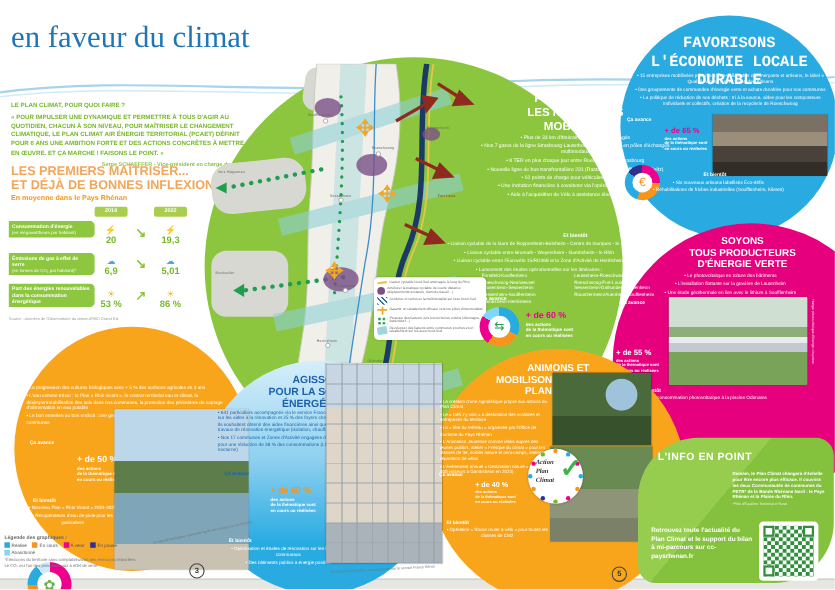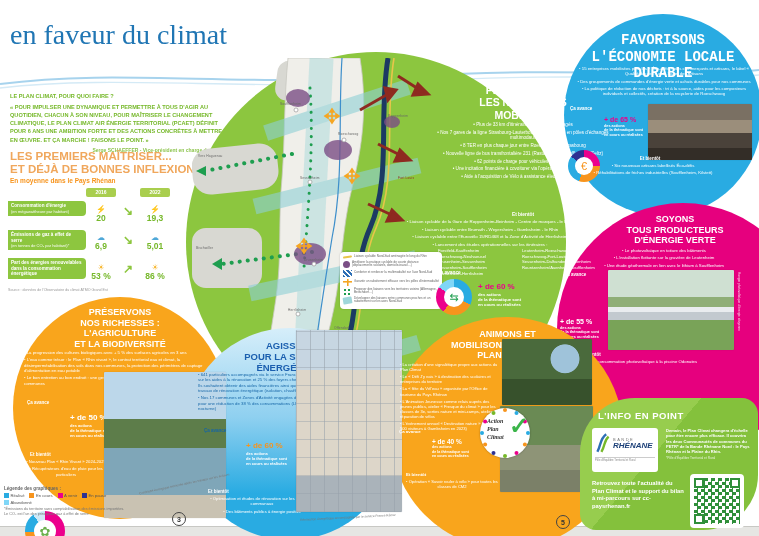--- a/index.html
+++ b/index.html
@@ -421,24 +421,20 @@
 en cours ou réalisées</span>
   </div>
   <div class="abs photo ph-solar" style="left:608px;top:270px;width:126px;height:80px;z-index:3;"></div>
   <div class="abs rot-vert" style="left:737px;top:272px;height:110px;color:rgba(255,255,255,.9);z-index:3;">Hangar photovoltaïque d'énergie citoyenne</div>
   <div class="abs lbl w" style="left:580px;top:352px;font-size:4.5px;z-index:3;">Et bientôt</div>
   <ul class="abs bl" style="left:586px;top:359px;width:170px;font-size:4.3px;z-index:3;">
     <li>Autoconsommation photovoltaïque à la piscine Odonates</li>
   </ul>
 
   <div class="abs circle" style="left:13px;top:297px;width:214px;height:222px;background:#F9A51C;z-index:2;"></div>
-  <div class="abs theme-title" style="left:38px;top:307px;width:164px;font-size:9px;z-index:3;">PRÉSERVONS
-NOS RICHESSES :
-L'AGRICULTURE
-ET LA BIODIVERSITÉ</div>
   <ul class="abs bl" style="left:24px;top:350px;width:188px;font-size:4.3px;z-index:3;">
     <li>La progression des cultures biologiques avec + 5 % des surfaces agricoles en 3 ans</li>
     <li>L'eau comme trésor : le Plan « Rhin vivant », le contrat territorial eau et climat, la désimperméabilisation des sols dans nos communes, la protection des périmètres de captage d'alimentation en eau potable</li>
     <li>Le bon entretien au bon endroit : une gestion douce et différenciée des espaces verts dans nos communes</li>
   </ul>
   <div class="abs lbl w" style="left:27px;top:400px;font-size:4.5px;z-index:3;">Ça avance</div>
   <div class="abs donut dt-bio" style="left:25px;top:409px;width:40px;height:40px;z-index:3;">
     <span class="donut-icon" style="font-size:13px;color:#6AB04C;">✿</span>
   </div>
   <div class="abs" style="left:70px;top:414px;width:66px;z-index:3;">
@@ -524,33 +520,20 @@
     <div class="btxt">
       <span style="display:block;">Action</span>
       <span style="display:block;">Plan</span>
       <span style="display:block;">Climat</span>
     </div>
     <span class="check">✓</span>
   </div>
 
   <div id="leaf" class="abs">
     <h3 class="abs" style="left:18px;top:12px;">L'INFO EN POINT</h3>
-    <div id="logo-box" class="abs" style="left:12px;top:30px;">
-      <div style="display:flex;align-items:center;">
-        <svg width="16" height="26" viewBox="0 0 20 26">
-          <path d="M3,24 C8,14 6,8 14,2" stroke="#2E6FB5" stroke-width="3" fill="none"></path>
-          <path d="M8,24 C13,16 11,10 17,5" stroke="#76B82A" stroke-width="3" fill="none"></path>
-        </svg>
-        <div style="margin-left:2px;">
-          <div class="l1">BANDE</div>
-          <div class="l2">RHÉNANE</div>
-        </div>
-      </div>
-      <div class="l3">Pôle d'Équilibre Territorial et Rural</div>
-    </div>
     <div class="abs" style="left:86px;top:30px;width:86px;">
       <p class="para">Demain, le Plan Climat changera d'échelle pour être encore plus efficace. Il couvrira les deux Communautés de communes du PETR* de la Bande Rhénane Nord : le Pays Rhénan et la Plaine du Rhin.</p>
       <p class="paraft">*Pôle d'Équilibre Territorial et Rural</p>
     </div>
     <p class="cta abs" style="left:12px;top:82px;width:92px;">Retrouvez toute l'actualité du Plan Climat et le support du bilan à mi-parcours sur cc-paysrhenan.fr</p>
     <div id="qr" class="abs" style="left:110px;top:76px;width:54px;height:54px;">
       <div class="grid"></div>
       <div class="qr-f" style="left:4px;top:4px;"></div>
       <div class="qr-f" style="right:4px;top:4px;"></div>
       <div class="qr-f" style="left:4px;bottom:4px;"></div>

